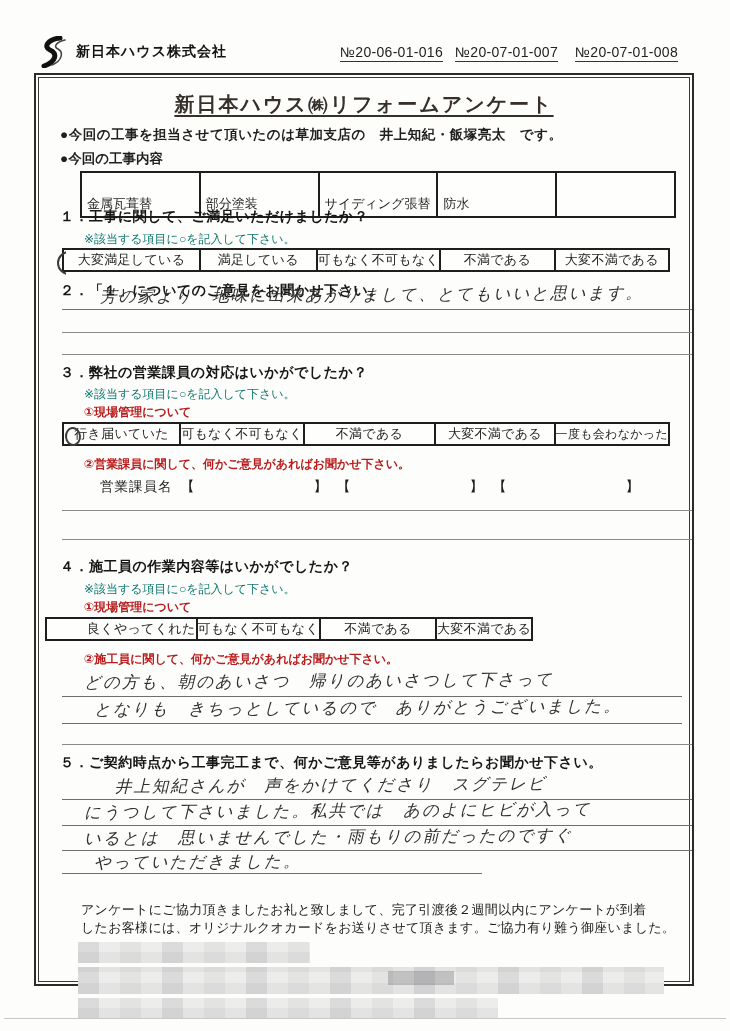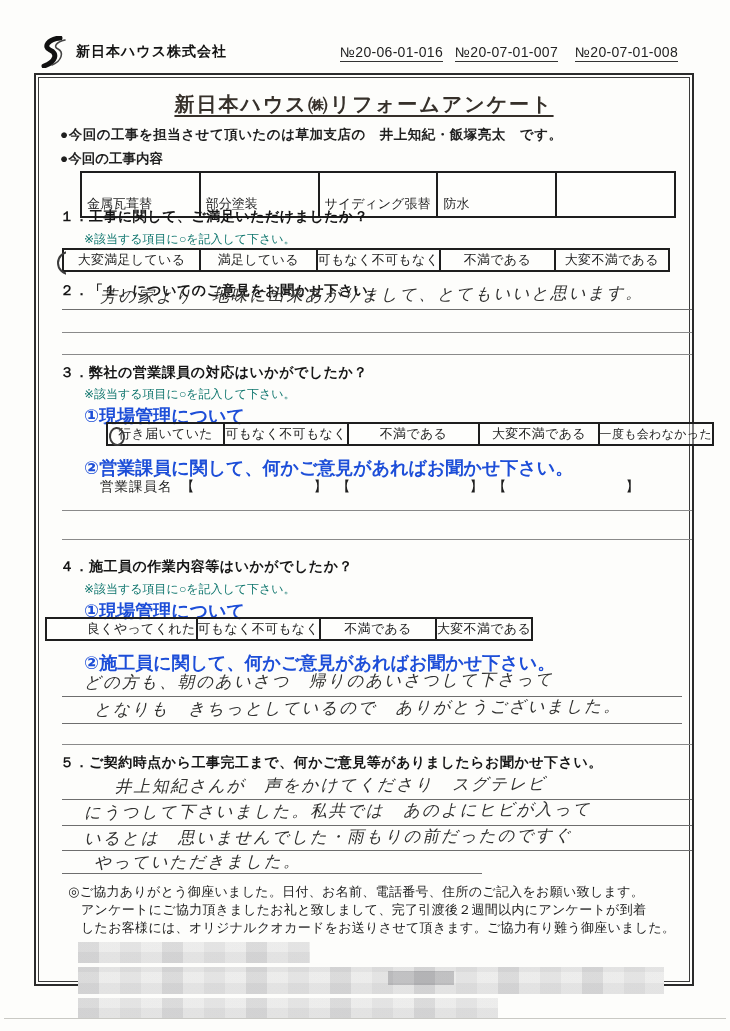--- a/index.html
+++ b/index.html
@@ -39,21 +39,21 @@
   .tbl .cell:first-child { border-left:none; }
   .work-tbl { left:41px; top:93px; width:596px; height:47px; }
   .work-tbl .cell { flex:1; display:flex; align-items:flex-end; justify-content:flex-start;
                     padding:3px 5px; font-size:13px; }
   .opt-tbl { height:24px; }
   .opt-tbl .cell { display:flex; align-items:center; justify-content:center;
                    font-size:13px; letter-spacing:.3px; white-space:nowrap; }
 
   .q-head { font-size:14px; font-weight:bold; letter-spacing:.5px; color:#161616; }
   .q-note { font-size:12px; color:#0f766e; }
-  .q-sub  { font-size:18px; font-weight:bold; color:#1d4ed8; }
+  .q-sub  { font-size:12px; font-weight:bold; color:#b91c1c; }
 
   .hline { border-bottom:1px solid #6e6e6e; height:0; }
   .hline.soft { border-bottom-color:#8a8a8a; }
 
   .hw { font-size:16.5px; font-style:italic; letter-spacing:2px; color:#30302f;
         white-space:nowrap; transform:rotate(-.4deg); transform-origin:left; }
 
   .mark-arc { position:absolute; left:-7px; top:1px; width:24px; height:24px;
               border:2.5px solid #3c3c3c; border-radius:50%;
               clip-path:inset(-3px 62% -3px -3px); }
@@ -133,21 +133,21 @@
 
   <div class="abs q-head" style="left:21px; top:204px;">２．「１」についてのご意見をお聞かせ下さい。</div>
   <div class="abs hw" style="left:61px; top:208px;">芳の家より　地味に出来あがりまして、とてもいいと思います。</div>
   <div class="abs hline" style="left:23px; top:231px; width:630px;"></div>
   <div class="abs hline soft" style="left:23px; top:254px; width:630px;"></div>
   <div class="abs hline soft" style="left:23px; top:276px; width:630px;"></div>
 
   <div class="abs q-head" style="left:21px; top:286px;">３．弊社の営業課員の対応はいかがでしたか？</div>
   <div class="abs q-note" style="left:45px; top:308px;">※該当する項目に○を記入して下さい。</div>
   <div class="abs q-sub" style="left:45px; top:326px;">①現場管理について</div>
-  <div class="abs tbl opt-tbl" style="left:23px; top:344px; width:608px;margin-left:44px;">
+  <div class="abs tbl opt-tbl" style="left:23px; top:344px; width:608px;">
     <div class="cell" style="flex:1.05;">
       <span class="mark-circle"></span>
       <span>行き届いていた</span>
     </div>
     <div class="cell" style="flex:1.0;">
         <span>可もなく不可もなく</span>
       </div>
     <div class="cell" style="flex:1.18;">
         <span>不満である</span>
       </div>
@@ -201,21 +201,20 @@
   <div class="abs q-head" style="left:21px; top:676px;">５．ご契約時点から工事完工まで、何かご意見等がありましたらお聞かせ下さい。</div>
   <div class="abs hw" style="left:76px; top:698px;">井上知紀さんが　声をかけてくださり　スグテレビ</div>
   <div class="abs hline" style="left:23px; top:721px; width:630px;"></div>
   <div class="abs hw" style="left:45px; top:724px;">にうつして下さいました。私共では　あのよにヒビが入って</div>
   <div class="abs hline" style="left:23px; top:747px; width:630px;"></div>
   <div class="abs hw" style="left:45px; top:750px;">いるとは　思いませんでした・雨もりの前だったのですぐ</div>
   <div class="abs hline" style="left:23px; top:772px; width:630px;"></div>
   <div class="abs hw" style="left:55px; top:774px;">やっていただきました。</div>
   <div class="abs hline" style="left:23px; top:795px; width:420px;"></div>
 
-  <div class="abs footer-line" style="left:29px; top:805px;">◎ご協力ありがとう御座いました。日付、お名前、電話番号、住所のご記入をお願い致します。</div>
   <div class="abs footer-line" style="left:42px; top:823px;">アンケートにご協力頂きましたお礼と致しまして、完了引渡後２週間以内にアンケートが到着</div>
   <div class="abs footer-line" style="left:42px; top:841px;">したお客様には、オリジナルクオカードをお送りさせて頂きます。ご協力有り難う御座いました。</div>
 
   <div class="abs mosaic" style="left:39px; top:864px; width:232px; height:21px;"></div>
   <div class="abs mosaic" style="left:39px; top:889px; width:586px; height:27px;">
     <span class="dark-patch" style="left:310px; top:4px; width:66px; height:14px;"></span>
   </div>
   <div class="abs mosaic" style="left:39px; top:920px; width:420px; height:21px;"></div>
 
 </div>

